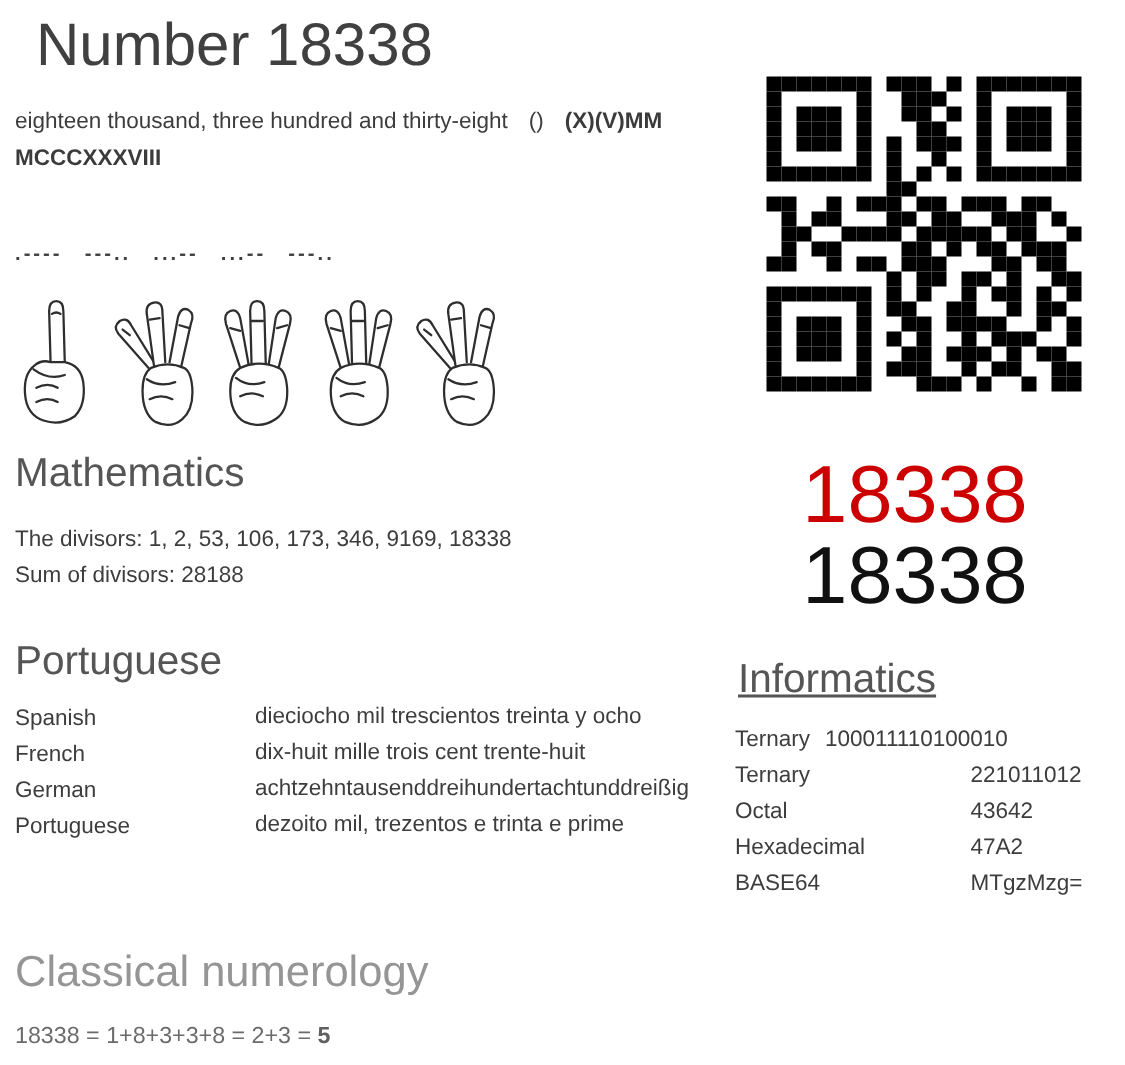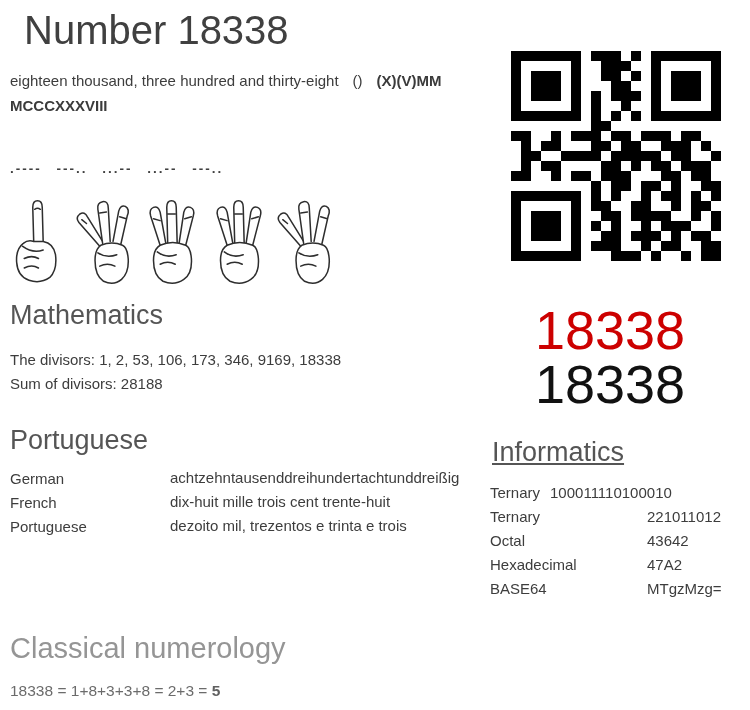--- a/index.html
+++ b/index.html
@@ -565,30 +565,34 @@
   <div>The divisors: 1, 2, 53, 106, 173, 346, 9169, 18338</div>
   <div>Sum of divisors: 28188</div>
 </div>
 
 <div class="abs bignum red" style="color: rgb(204, 0, 0);">18338</div>
 <div class="abs bignum black" style="color: rgb(17, 17, 17);">18338</div>
 
 <h2 class="abs section lang-head">Portuguese</h2>
 <div class="abs lang-table">
   <div class="lang-row">
-    <div class="lang-label">German</div>
-    <div class="lang-value">achtzehntausenddreihundertachtunddreißig</div>
+    <div class="lang-label">Spanish</div>
+    <div class="lang-value">dieciocho mil trescientos treinta y ocho</div>
   </div>
   <div class="lang-row">
     <div class="lang-label">French</div>
     <div class="lang-value">dix-huit mille trois cent trente-huit</div>
   </div>
   <div class="lang-row">
+    <div class="lang-label">German</div>
+    <div class="lang-value">achtzehntausenddreihundertachtunddreißig</div>
+  </div>
+  <div class="lang-row">
     <div class="lang-label">Portuguese</div>
-    <div class="lang-value">dezoito mil, trezentos e trinta e trois</div>
+    <div class="lang-value">dezoito mil, trezentos e trinta e prime</div>
   </div>
 </div>
 
 <h2 class="abs section info-head">Informatics</h2>
 <div class="abs info-table">
   <div class="info-row inline">
     <div class="info-label">Ternary</div>
     <div class="info-value">100011110100010</div>
   </div>
   <div class="info-row">

